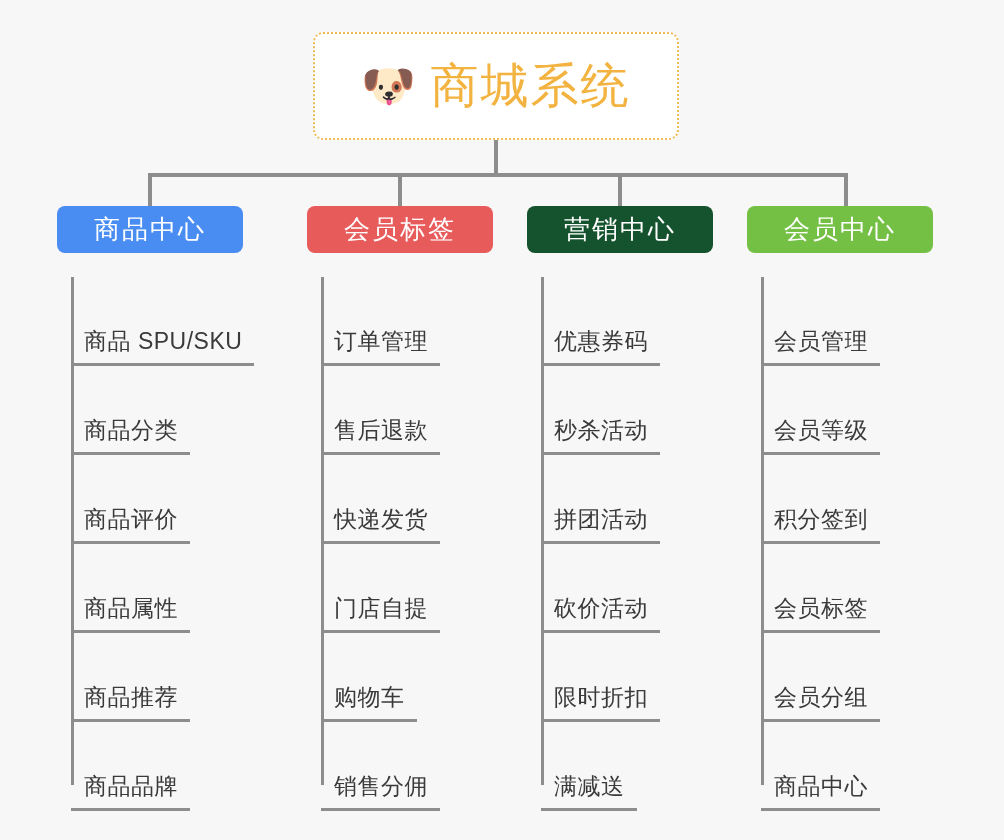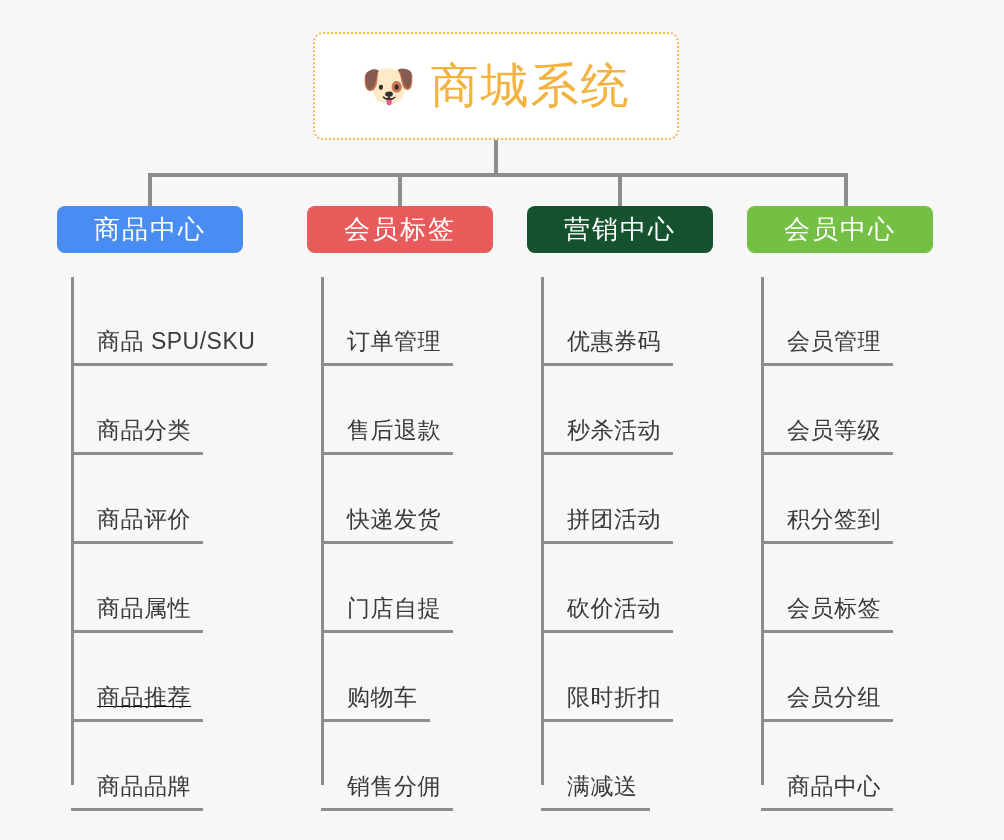--- a/index.html
+++ b/index.html
@@ -98,21 +98,21 @@
   }
 
   .leaf {
     position: relative;
     height: 89px;
     display: flex;
     align-items: flex-end;
   }
   .leaf-inner {
     display: inline-block;
-    padding: 0 12px 6px 26px;
+    padding: 0 12px 6px 13px;
     border-bottom: 3px solid #14532d;
     white-space: nowrap;
     margin-top: 34px;
   }
   .leaf-label {
     font-size: 23px;
     color: #3a3a3a;
     letter-spacing: 0.5px;
   }
 </style>
@@ -145,21 +145,21 @@
       <div class="leaf">
           <span class="leaf-inner" style="border-bottom-color: rgb(141, 141, 141); text-align: center;"><span class="leaf-label">商品分类</span></span>
         </div>
       <div class="leaf">
           <span class="leaf-inner" style="border-bottom-color: rgb(141, 141, 141);"><span class="leaf-label">商品评价</span></span>
         </div>
       <div class="leaf">
           <span class="leaf-inner" style="border-bottom-color: rgb(141, 141, 141);"><span class="leaf-label">商品属性</span></span>
         </div>
       <div class="leaf">
-          <span class="leaf-inner" style="border-bottom-color: rgb(141, 141, 141); text-decoration: underline;"><span class="leaf-label">商品推荐</span></span>
+          <span class="leaf-inner" style="border-bottom-color: rgb(141, 141, 141);"><span class="leaf-label">商品推荐</span></span>
         </div>
       <div class="leaf">
           <span class="leaf-inner" style="border-bottom-color: rgb(141, 141, 141);"><span class="leaf-label">商品品牌</span></span>
         </div>
     </div>
   </div>
 
   <div class="column col-2">
     <div class="cat-header" style="background: rgb(232, 91, 91);">
       <span>会员标签</span>

